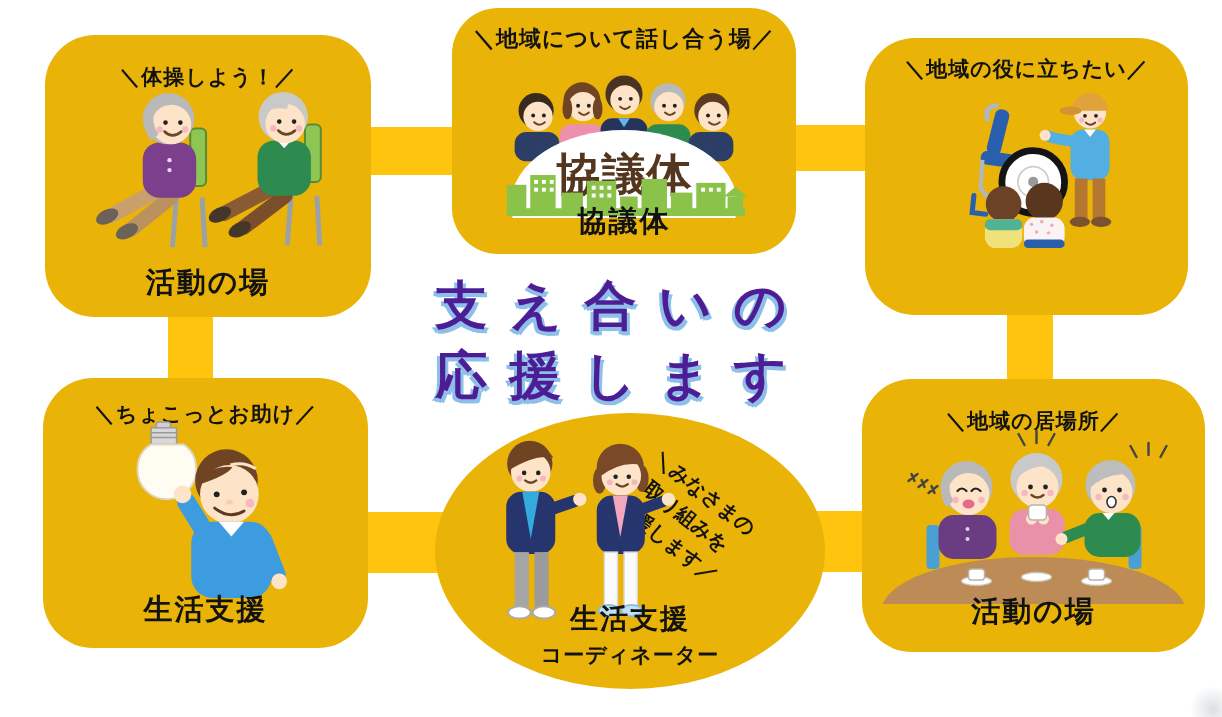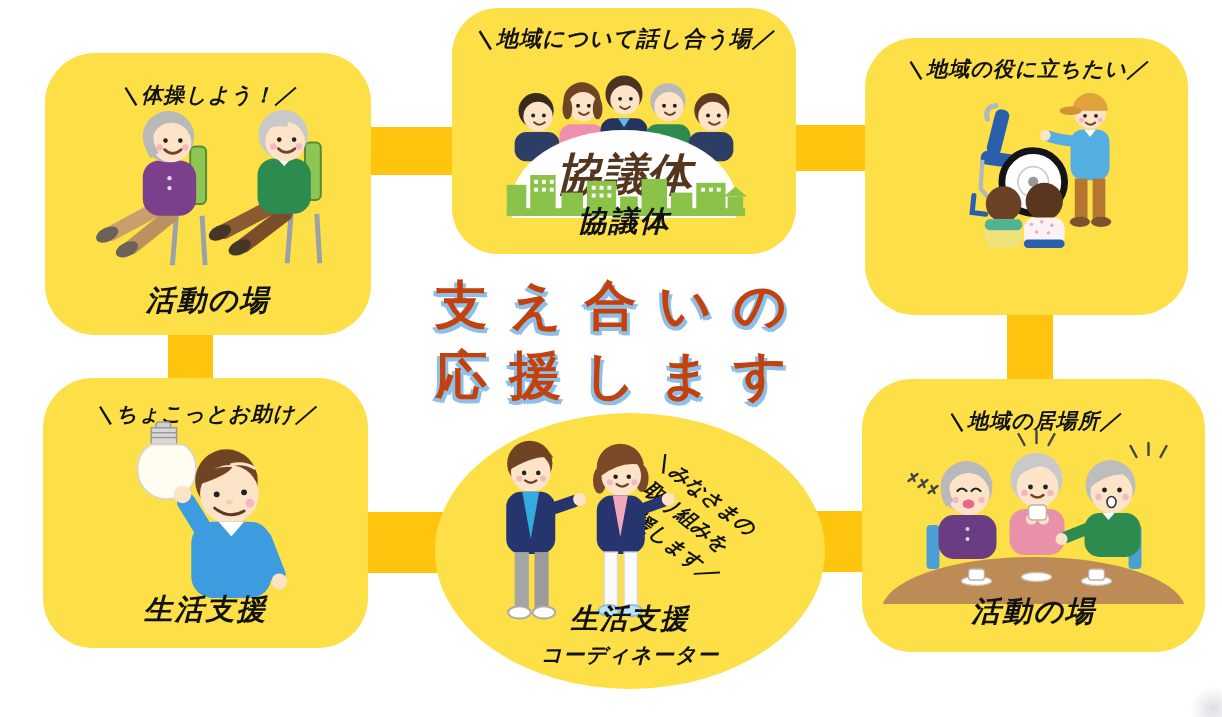--- a/index.html
+++ b/index.html
@@ -1,31 +1,31 @@
 <!DOCTYPE html>
 <html><head>
 <meta charset="utf-8">
 <style>
   html,body{margin:0;padding:0;background:#ffffff;}
   body{font-family:"Liberation Sans","DejaVu Sans",sans-serif;}
   .canvas{position:relative;width:1222px;height:717px;background:#ffffff;overflow:hidden;}
 
-  .node{position:absolute;background:#fde047;border-radius:50px;font-style:italic;}
+  .node{position:absolute;background:#eab308;border-radius:50px;}
   .node.ellipse{border-radius:50%;}
   .connector{position:absolute;background:#FFC40D;}
 
   .tagline{position:absolute;left:0;width:100%;text-align:center;
            font-weight:bold;font-size:21px;color:#121212;letter-spacing:1px;white-space:nowrap;}
   .label{position:absolute;left:0;width:100%;text-align:center;
          font-weight:bold;font-size:29px;color:#121212;letter-spacing:2px;white-space:nowrap;}
 
   .illus{position:absolute;}
 
   .title{position:absolute;left:393px;top:270px;width:436px;margin:0;
-         font-size:52px;font-weight:bold;color:#c2410c;}
+         font-size:52px;font-weight:bold;color:#4c1d95;}
   .title span{display:block;text-align:center;letter-spacing:22px;text-indent:22px;
          line-height:70px;
          text-shadow:-3px 3px 0 #8ebfe8, 3px 4px 0 #8ebfe8, 0 4px 0 #8ebfe8;}
 
   .diag-tagline{position:absolute;left:212px;top:16px;width:170px;
          transform:rotate(38deg);transform-origin:0 0;
          font-weight:bold;font-size:20px;line-height:30px;color:#121212;
          text-align:center;white-space:nowrap;}
 
   .coord-label{position:absolute;left:0;bottom:16px;width:100%;text-align:center;
@@ -43,21 +43,21 @@
 
 <div class="canvas">
 
   <div class="connector" style="left:360px;top:127px;width:100px;height:48px;"></div>
   <div class="connector" style="left:788px;top:125px;width:85px;height:46px;"></div>
   <div class="connector" style="left:168px;top:308px;width:45px;height:78px;"></div>
   <div class="connector" style="left:1007px;top:306px;width:46px;height:80px;"></div>
   <div class="connector" style="left:360px;top:512px;width:132px;height:61px;"></div>
   <div class="connector" style="left:772px;top:511px;width:96px;height:61px;"></div>
 
-  <section class="node" style="left:45px;top:53px;width:326px;height:282px;">
+  <section class="node" style="left:45px;top:35px;width:326px;height:282px;">
     <div class="tagline" style="top:28px;">＼体操しよう！／</div>
     <svg class="illus" style="left:48px;top:52px;" width="238" height="180" viewBox="0 0 240 182">
 
       <rect x="98" y="42" width="16" height="58" rx="5" fill="#8dc653" stroke="#5a8a33" stroke-width="2"></rect>
       <rect x="214" y="38" width="16" height="58" rx="5" fill="#8dc653" stroke="#5a8a33" stroke-width="2"></rect>
 
       <path d="M84 112 L80 162 M110 112 L113 162" stroke="#9aa2a8" stroke-width="5" fill="none"></path>
       <path d="M200 110 L196 160 M226 110 L229 160" stroke="#9aa2a8" stroke-width="5" fill="none"></path>
 
       <path d="M66 104 L18 130" stroke="#c9a06c" stroke-width="15" stroke-linecap="round"></path>

